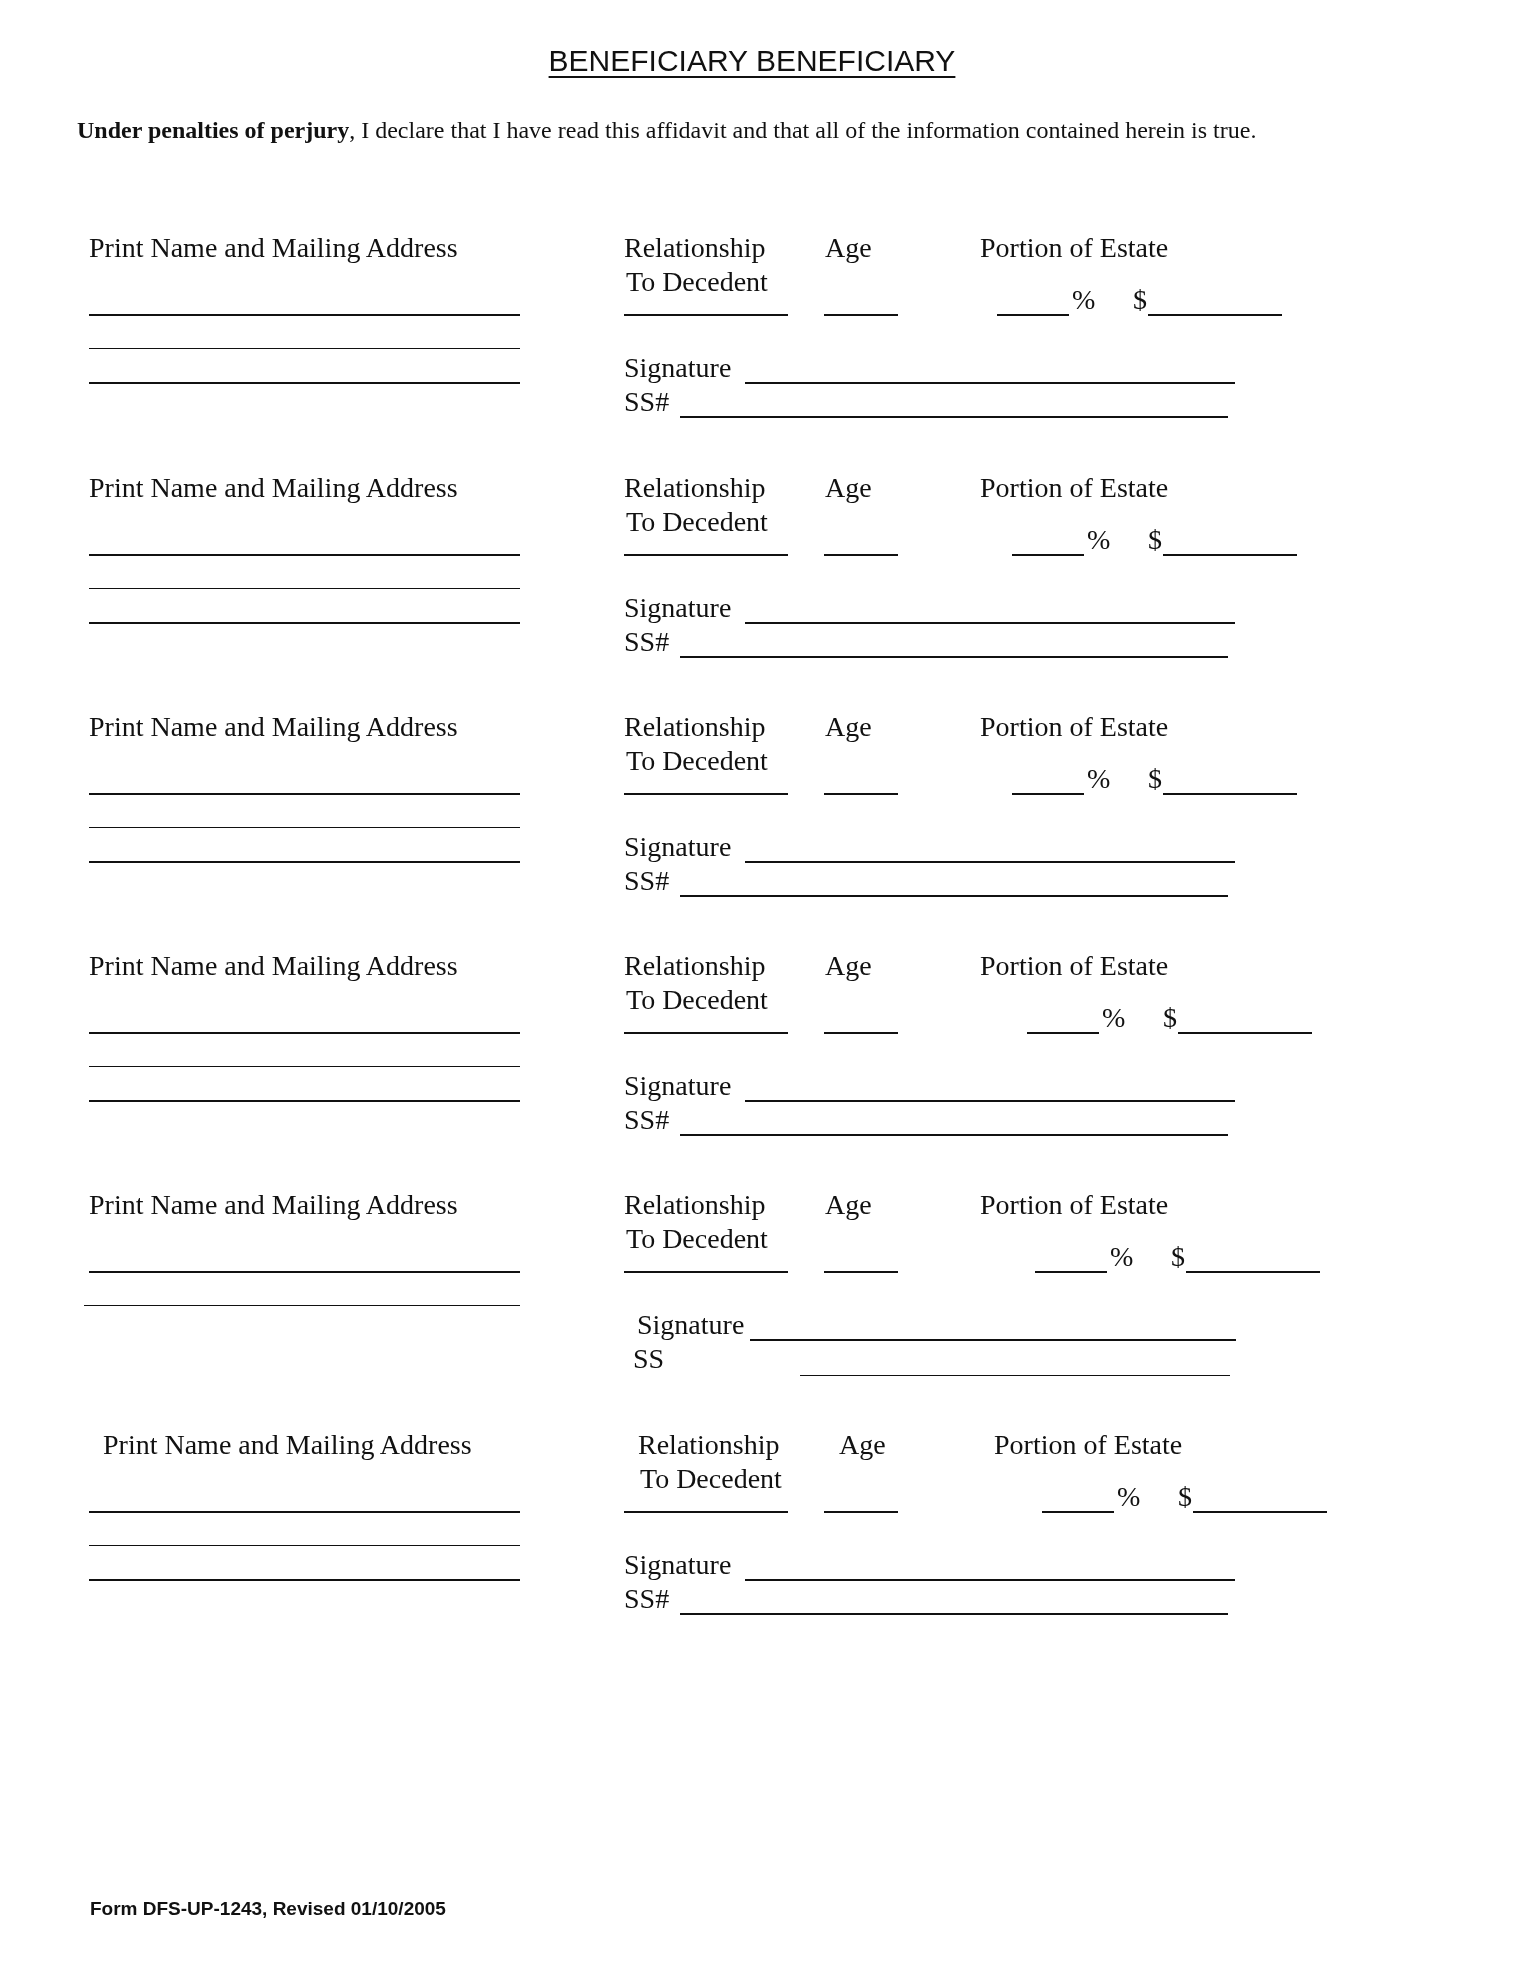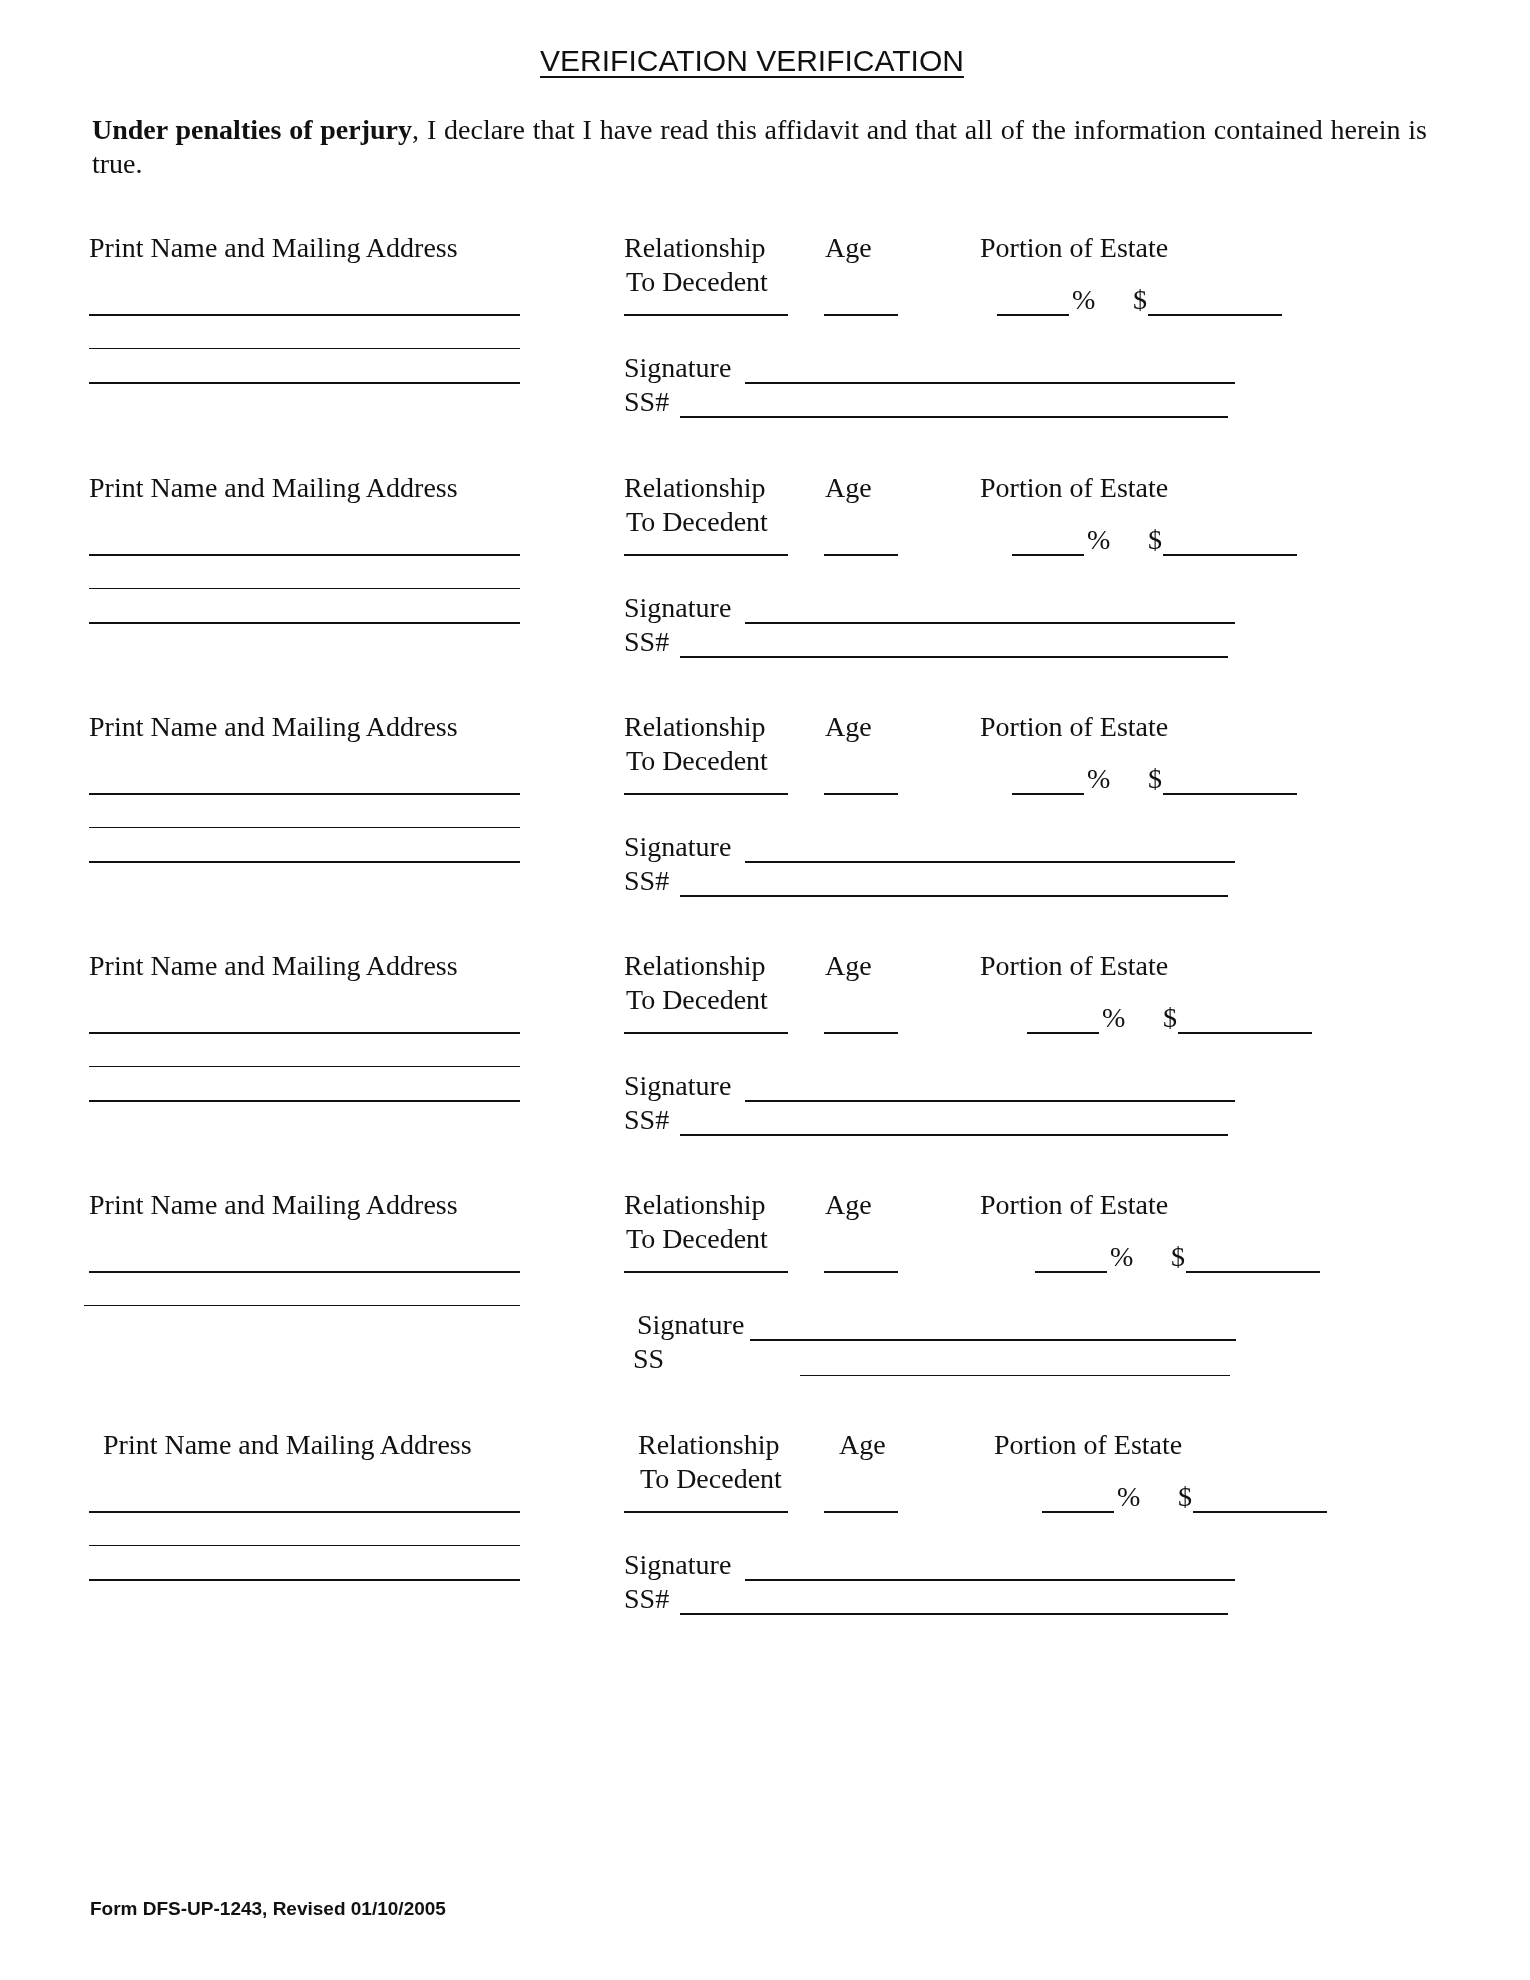--- a/index.html
+++ b/index.html
@@ -1,30 +1,30 @@
 <!DOCTYPE html>
 <html><head>
 <meta charset="utf-8">
 <style>
 html,body{margin:0;padding:0;background:#fff;}
 body{width:1530px;height:1980px;position:relative;overflow:hidden;font-family:"Liberation Serif",serif;color:#111;}
 .t{position:absolute;white-space:nowrap;font-size:28px;line-height:32px;}
 .title{position:absolute;left:0;width:1504px;top:44px;text-align:center;font-family:"Liberation Sans",sans-serif;font-size:30px;}
 .title span{text-decoration:underline;text-decoration-thickness:2px;text-underline-offset:5px;}
-.intro{position:absolute;left:92px;width:1335px;top:113px;font-size:28px;line-height:34px;text-align:justify;text-align-last:left;}
+.intro{position:absolute;left:77px;width:1335px;top:113px;font-size:24px;line-height:34px;text-align:justify;text-align-last:left;}
 .intro b{font-weight:bold;}
 .ln{position:absolute;border-top:2px solid #111;height:0;}
 .ln.thin{border-top-width:1.5px;}
 .block{position:absolute;left:0;width:1494px;height:240px;}
 .footer{position:absolute;left:90px;top:1898px;font-family:"Liberation Sans",sans-serif;font-weight:bold;font-size:19px;}
 </style>
 </head>
 <body>
 
-<div class="title"><span>VERIFICATION VERIFICATION</span></div>
+<div class="title"><span>BENEFICIARY BENEFICIARY</span></div>
 
 <div class="intro"><b>Under penalties of perjury</b><span>, I declare that I have read this affidavit and that all of the information contained herein is true.</span></div>
 
 <div id="blocks">
     <div class="block" style="top: 232px;">
       <div class="t" style="left:89px;top:0">Print Name and Mailing Address</div>
       <div class="t" style="left:624px;top:0">Relationship</div>
       <div class="t" style="left:626px;top:34px">To Decedent</div>
       <div class="t" style="left:825px;top:0">Age</div>
       <div class="t" style="left:980px;top:0">Portion of Estate</div>

